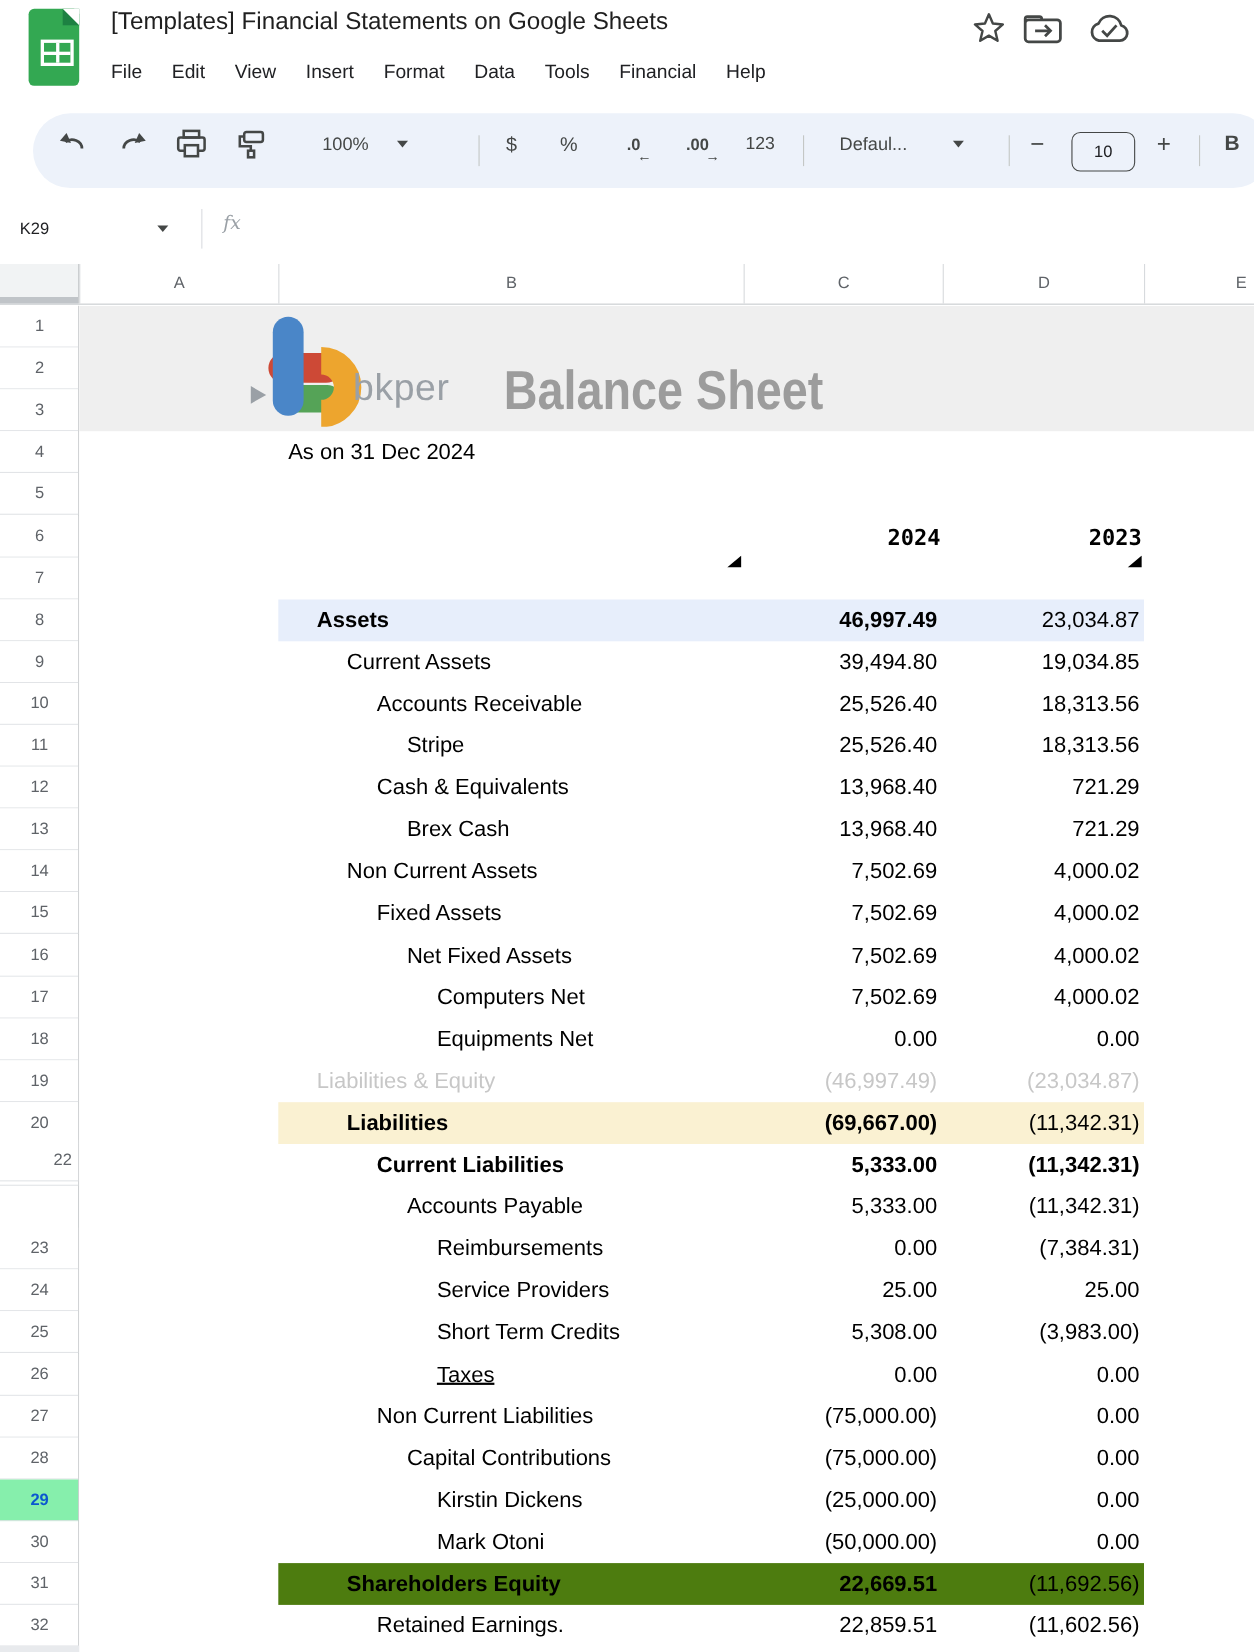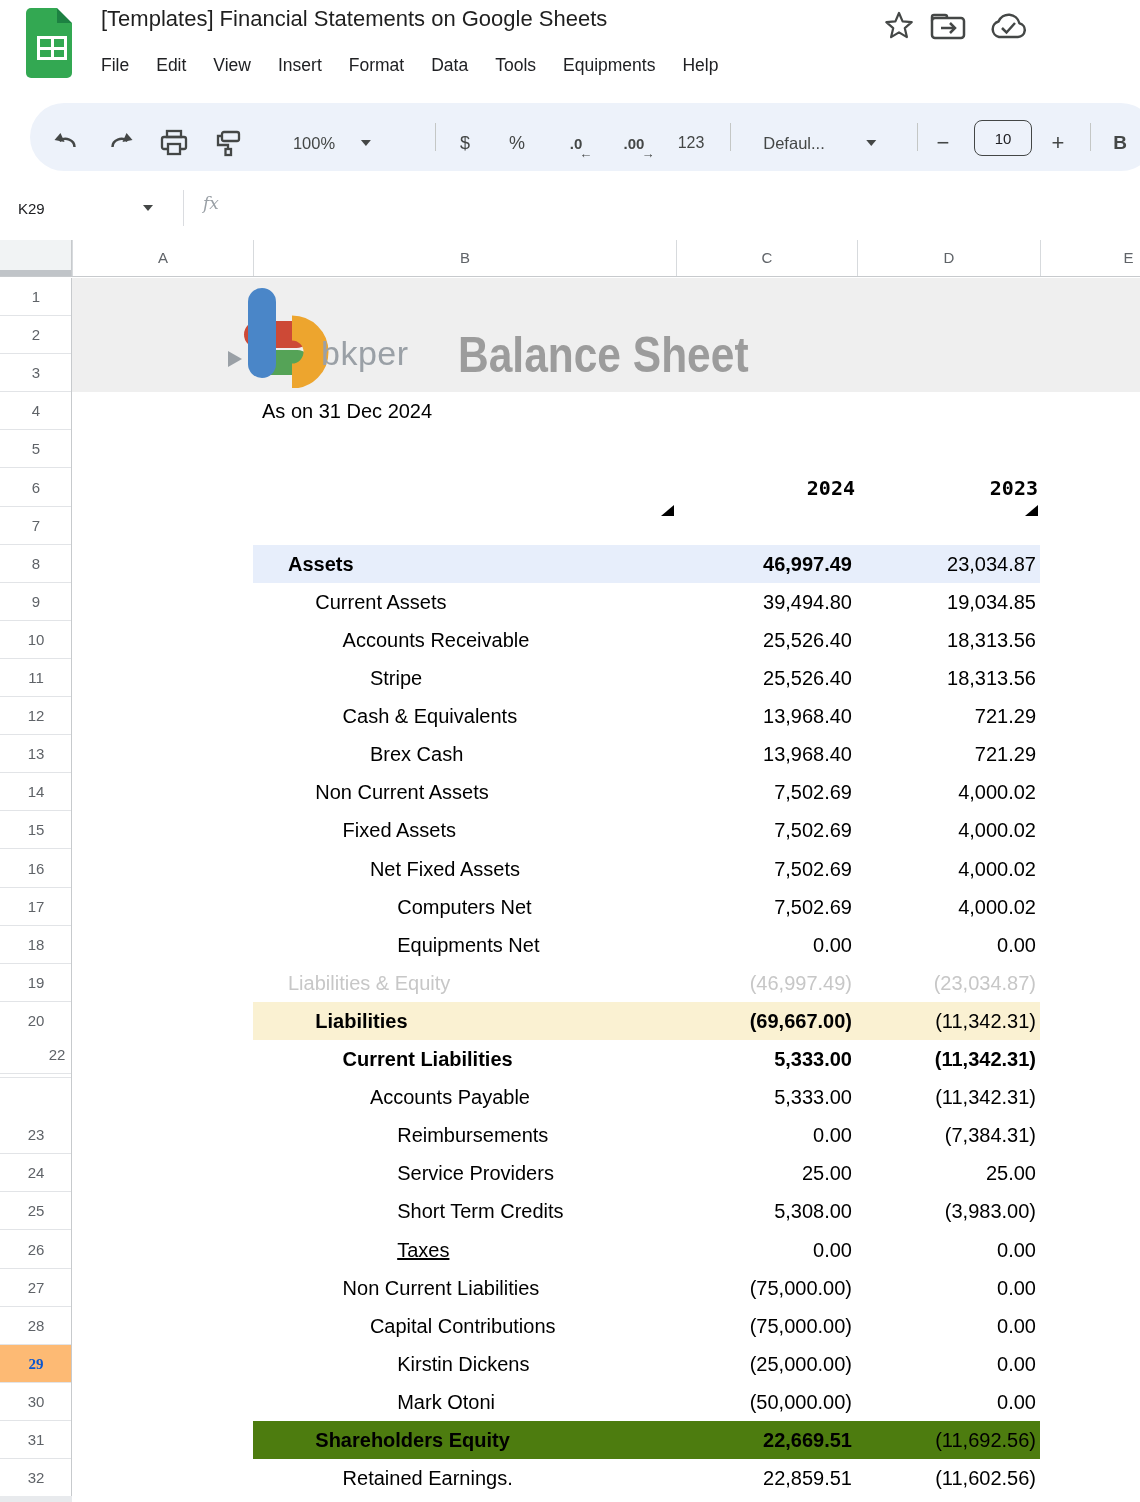--- a/index.html
+++ b/index.html
@@ -15,21 +15,21 @@
   .gsicon .grid:before{content:'';position:absolute;left:50%;top:0;bottom:0;width:3px;margin-left:-1.5px;background:#fff;}
   .gsicon .grid:after{content:'';position:absolute;top:50%;left:0;right:0;height:3px;margin-top:-1.5px;background:#fff;}
 
   .doc-title{position:absolute;left:101px;top:6px;font-size:22px;color:#1f1f1f;white-space:nowrap;}
   .top-icons{position:absolute;top:10px;}
   .menu-bar{position:absolute;left:92px;top:49px;}
   .menu-item{display:inline-block;font-size:17.5px;color:#202124;padding:6px 9px;margin-right:9px;border-radius:6px;cursor:default;}
 
   
   .toolbar{position:absolute;left:30px;top:103px;width:1125px;height:68px;background:#edf2fa;border-radius:34px;}
-  .titem{position:absolute;top:16px;height:48px;display:flex;align-items:center;justify-content:center;
+  .titem{position:absolute;top:4px;height:48px;display:flex;align-items:center;justify-content:center;
          color:#444746;transform:translateX(-50%);}
   .tdiv{position:absolute;top:20px;width:1px;height:28px;background:#c4c7c5;}
   .ttext{font-size:16.5px;color:#444746;}
   .caret{width:0;height:0;border-left:5px solid transparent;border-right:5px solid transparent;border-top:6px solid #444746;display:inline-block;}
   .decico{position:relative;font-size:15px;font-weight:700;}
   .decico .sub{position:absolute;font-weight:400;font-size:13px;right:-10px;bottom:-9px;}
   .sizebox{position:absolute;left:944px;top:17px;width:56px;height:34px;border:1.5px solid #444746;border-radius:8px;
            display:flex;align-items:center;justify-content:center;font-size:15px;color:#202124;}
   .boldb{font-size:19px;font-weight:700;}
   .pm{font-size:22px;font-weight:400;}
@@ -42,21 +42,21 @@
 
   
   .colheaders{position:absolute;left:0;top:240px;width:1140px;height:37px;background:#fff;border-bottom:1px solid #c7cacd;box-sizing:border-box;}
   .corner{position:absolute;left:0;top:0;width:72px;height:36px;background:#f1f3f4;border-right:1px solid #c7cacd;box-sizing:border-box;}
   .corner .strip{position:absolute;left:0;bottom:0;width:100%;height:6px;background:#c0c4c8;}
   .colh{position:absolute;top:0;height:36px;line-height:36px;text-align:center;font-size:15px;color:#5f6368;
         border-left:1px solid #d7dadd;box-sizing:border-box;}
   .rowheaders{position:absolute;left:0;top:278px;width:72px;height:1224px;background:#fff;border-right:1px solid #c7cacd;box-sizing:border-box;overflow:hidden;}
   .rowh{position:absolute;left:0;width:72px;height:38.1px;line-height:38.1px;text-align:center;font-size:15px;color:#5f6368;
         border-bottom:1px solid #e2e4e7;box-sizing:border-box;background:#fff;}
-  .rowh.sel{background:#fdba74;color:#0b57d0;font-weight:700;font-family:Liberation Serif, serif;}
+  .rowh.sel{background:#86efac;color:#0b57d0;font-weight:700;}
 
   
   .sheet{position:absolute;left:72px;top:278px;width:1068px;height:1224px;background:#fff;overflow:hidden;}
   .band{position:absolute;left:0;top:0;width:1068px;height:114.3px;background:#efefef;}
   .bkper-text{position:absolute;left:249px;top:56px;font-size:34px;color:#9aa0a6;letter-spacing:.5px;}
   .bs-title{position:absolute;left:386px;top:50px;font-size:50px;font-weight:700;color:#9c9c9c;
             transform:scaleX(.85);transform-origin:left center;white-space:nowrap;line-height:54px;}
   .subtitle{position:absolute;left:190px;top:114px;height:38.1px;line-height:38.1px;font-size:20px;color:#000;}
   .yr{position:absolute;top:190.5px;height:38.1px;line-height:38.1px;font-family:"DejaVu Sans Mono",monospace;
       font-weight:700;font-size:20px;color:#000;}
@@ -99,21 +99,21 @@
       <polyline points="20,10 25,15 20,20" fill="none" stroke="#444746" stroke-width="2.5"></polyline>
     </svg>
   </div>
   <div class="top-icons" style="left:988px;top:12px;">
     <svg width="42" height="29" viewBox="0 0 42 29">
       <path d="M11 25 h19 a7 7 0 0 0 1.4-13.8 A11 11 0 0 0 10.5 9.5 8 8 0 0 0 11 25 Z" fill="none" stroke="#444746" stroke-width="2.5" stroke-linejoin="round"></path>
       <polyline points="14,16 18.5,20.5 27,11" fill="none" stroke="#444746" stroke-width="2.5"></polyline>
     </svg>
   </div>
 
-  <div class="menu-bar"><span class="menu-item">File</span><span class="menu-item">Edit</span><span class="menu-item">View</span><span class="menu-item">Insert</span><span class="menu-item">Format</span><span class="menu-item">Data</span><span class="menu-item">Tools</span><span class="menu-item">Equipments</span><span class="menu-item">Help</span></div>
+  <div class="menu-bar"><span class="menu-item">File</span><span class="menu-item">Edit</span><span class="menu-item">View</span><span class="menu-item">Insert</span><span class="menu-item">Format</span><span class="menu-item">Data</span><span class="menu-item">Tools</span><span class="menu-item">Financial</span><span class="menu-item">Help</span></div>
 
   <div class="toolbar">
     <div class="titem" style="left:37px;">
       <svg width="27" height="24" viewBox="0 0 27 24">
         <path d="M6 10 A 9 8 0 0 1 21 16" fill="none" stroke="#444746" stroke-width="2.5"></path>
         <polygon points="1,9 11,11 7,2" fill="#444746"></polygon>
       </svg>
     </div>
     <div class="titem" style="left:90px;">
       <svg width="27" height="24" viewBox="0 0 27 24">

